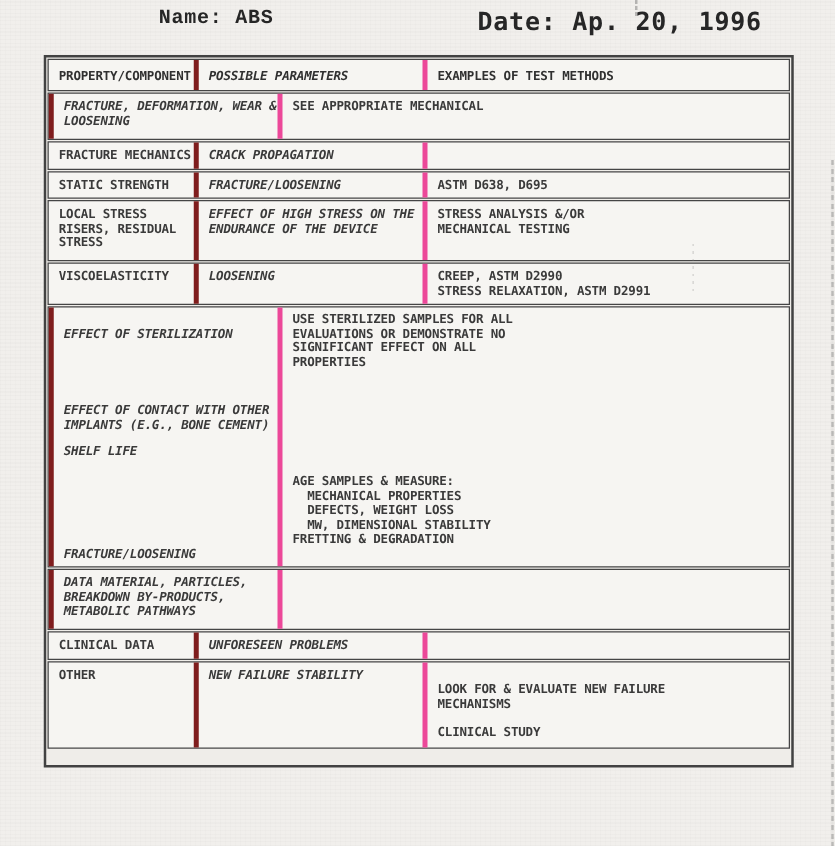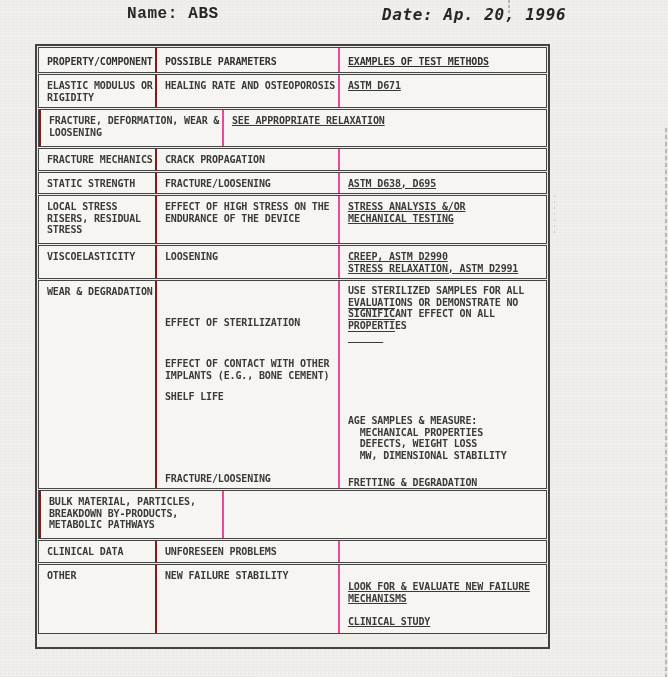--- a/index.html
+++ b/index.html
@@ -20,40 +20,40 @@
     pointer-events: none;
   }
 
   .doc-header-name {
     position: absolute; left: 127px; top: 5px;
     font-size: 16px; letter-spacing: 0.6px;
     color: #262626; font-weight: 700; font-family: Liberation Mono, monospace;
   }
   .doc-header-date {
     position: absolute; left: 382px; top: 5px;
-    font-size: 16px; letter-spacing: 0.6px;
-    color: #262626; font-weight: 700; font-style: italic;
+    font-size: 20px; letter-spacing: 0.6px;
+    color: #262626; font-weight: 700;
   }
 
   .tbl {
-    position: absolute; left: 35px; top: 44px; width: 515px;
+    position: absolute; left: 35px; top: 44px; width: 600px;
     border: 2px solid #424242;
     padding: 1px;
     background: #efede9;
   }
   .row {
     display: flex;
     border: 1px solid #454545;
     margin-bottom: 1px;
     background: #f6f5f2;
   }
   .row:last-child { margin-bottom: 12px; }
   .c1 { width: 116px; flex: none; }
-  .c2 { width: 183px; flex: none; border-left: 2px solid #7f1d1d; }
-  .c3 { flex: 1; border-left: 2px solid #ec4899; text-decoration: underline; }
+  .c2 { width: 183px; flex: none; border-left: 4px solid #7f1d1d; font-style: italic; }
+  .c3 { flex: 1; border-left: 4px solid #ec4899; }
   .cell {
     padding: 5px 2px 4px 8px;
     font-size: 10px;
     line-height: 11.5px;
     font-weight: 700;
     letter-spacing: -0.15px;
     color: #3a3a3a;
     white-space: pre;
   }
   .hdr .cell { padding-top: 8px; color: #303030; }
@@ -83,31 +83,25 @@
   <span class="doc-header-date">Date: Ap. 20, 1996</span>
 
   <div class="tbl">
 
     <div class="row hdr" style="min-height:26px">
       <div class="cell c1">PROPERTY/COMPONENT</div>
       <div class="cell c2">POSSIBLE PARAMETERS</div>
       <div class="cell c3">EXAMPLES OF TEST METHODS</div>
     </div>
 
-    <div class="row" style="min-height:32px">
-      <div class="cell c1">ELASTIC MODULUS OR
-RIGIDITY</div>
-      <div class="cell c2">HEALING RATE AND OSTEOPOROSIS</div>
-      <div class="cell c3">ASTM D671</div>
-    </div>
 
     <div class="row" style="min-height:38px">
       <div class="cell c2">FRACTURE, DEFORMATION, WEAR &amp;
 LOOSENING</div>
-      <div class="cell c3">SEE APPROPRIATE RELAXATION</div>
+      <div class="cell c3">SEE APPROPRIATE MECHANICAL</div>
     </div>
 
     <div class="row" style="min-height:21px">
       <div class="cell c1">FRACTURE MECHANICS</div>
       <div class="cell c2">CRACK PROPAGATION</div>
       <div class="cell c3"></div>
     </div>
 
     <div class="row" style="min-height:21px">
       <div class="cell c1">STATIC STRENGTH</div>
@@ -126,43 +120,42 @@
     </div>
 
     <div class="row" style="min-height:34px">
       <div class="cell c1">VISCOELASTICITY</div>
       <div class="cell c2">LOOSENING</div>
       <div class="cell c3">CREEP, ASTM D2990
 STRESS RELAXATION, ASTM D2991</div>
     </div>
 
     <div class="row" style="height:209px">
-      <div class="cell c1">WEAR &amp; DEGRADATION</div>
       <div class="cell c2 rel">
-        <div class="abs" style="top:36px">EFFECT OF STERILIZATION</div>
+        <div class="abs" style="top:16px">EFFECT OF STERILIZATION</div>
         <div class="abs" style="top:77px">EFFECT OF CONTACT WITH OTHER
 IMPLANTS (E.G., BONE CEMENT)</div>
         <div class="abs" style="top:110px">SHELF LIFE</div>
         <div class="abs" style="top:192px">FRACTURE/LOOSENING</div>
       </div>
       <div class="cell c3 rel">
         <div class="abs" style="top:4px">USE STERILIZED SAMPLES FOR ALL
 EVALUATIONS OR DEMONSTRATE NO
 SIGNIFICANT EFFECT ON ALL
 PROPERTIES</div>
         <div class="abs" style="top:134px">AGE SAMPLES &amp; MEASURE:
   MECHANICAL PROPERTIES
   DEFECTS, WEIGHT LOSS
   MW, DIMENSIONAL STABILITY</div>
-        <div class="abs" style="top:196px">FRETTING &amp; DEGRADATION</div>
+        <div class="abs" style="top:180px">FRETTING &amp; DEGRADATION</div>
       </div>
     </div>
 
     <div class="row" style="min-height:49px">
-      <div class="cell c2">BULK MATERIAL, PARTICLES,
+      <div class="cell c2">DATA MATERIAL, PARTICLES,
 BREAKDOWN BY-PRODUCTS,
 METABOLIC PATHWAYS</div>
       <div class="cell c3"></div>
     </div>
 
     <div class="row" style="min-height:20px">
       <div class="cell c1">CLINICAL DATA</div>
       <div class="cell c2">UNFORESEEN PROBLEMS</div>
       <div class="cell c3"></div>
     </div>

